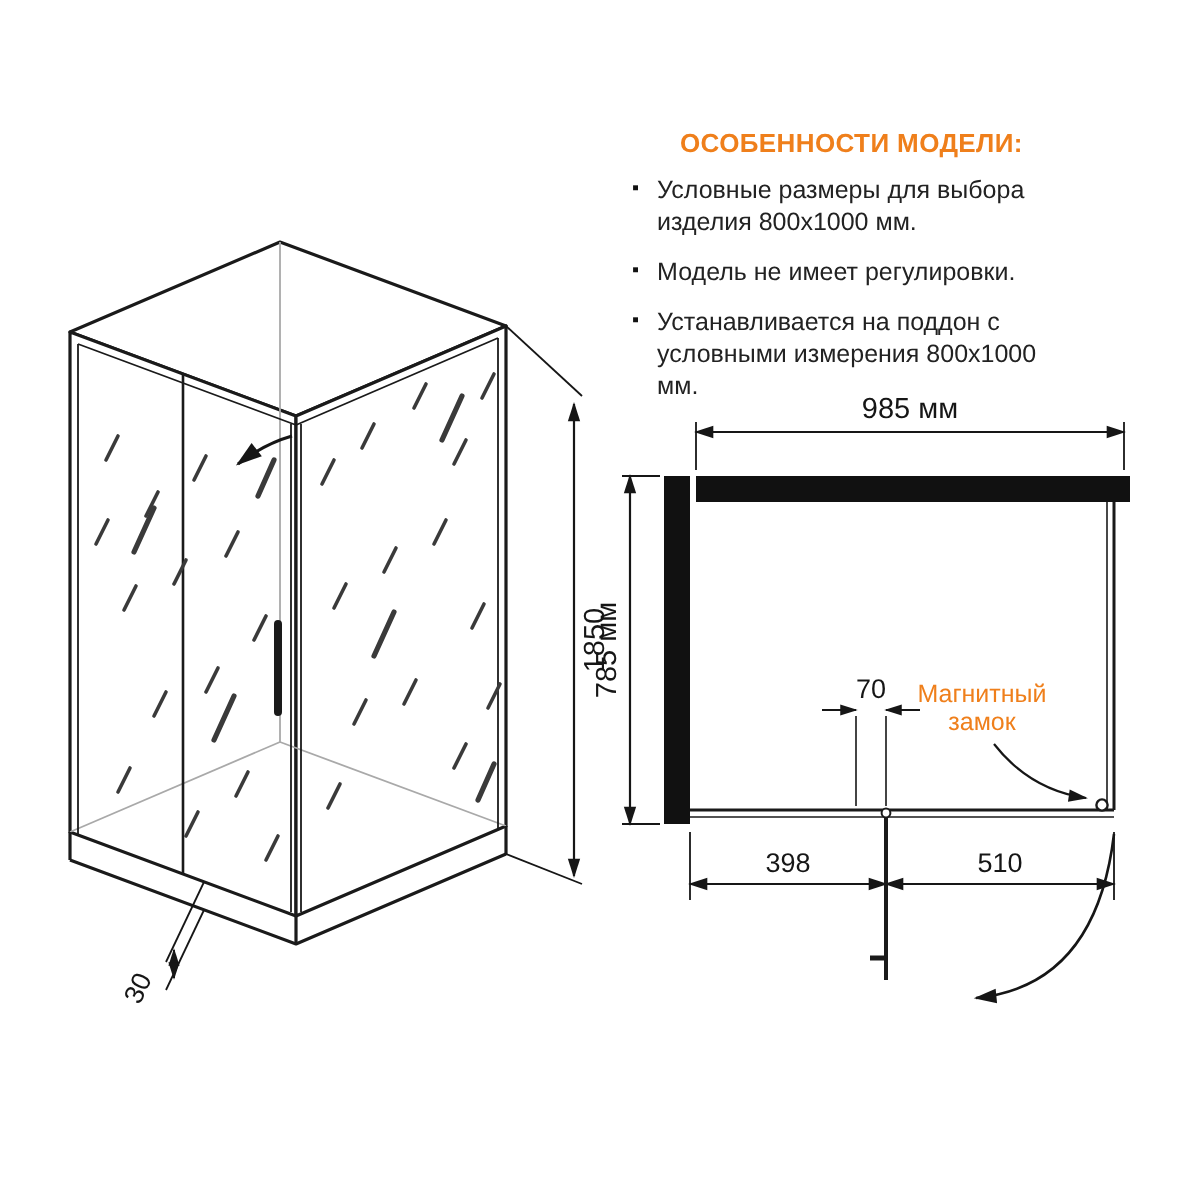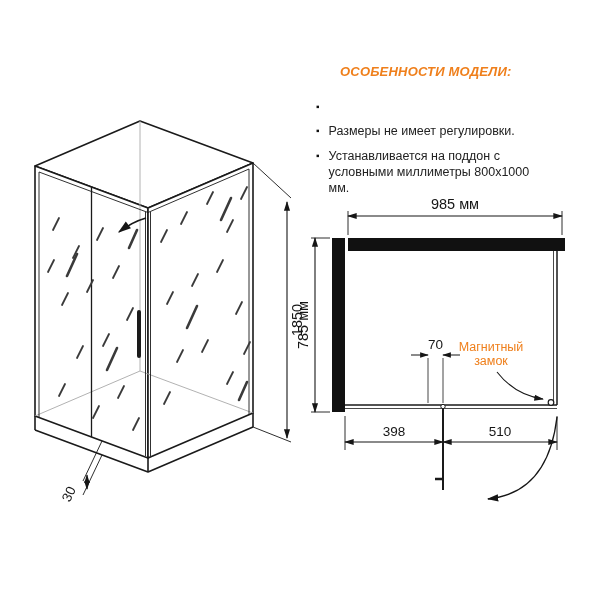--- a/index.html
+++ b/index.html
@@ -1,20 +1,20 @@
 <!DOCTYPE html>
 <html style="--accent: #EF7F1B;"><head>
 <meta charset="utf-8">
 <style>
   * { margin:0; padding:0; box-sizing:border-box; }
   html,body { width:600px; height:600px; background:#fff; font-family:"Liberation Sans", sans-serif; }
   .canvas { position:absolute; top:0; left:0; width:600px; height:600px; background:#fff; overflow:hidden; }
 
   .features { position:absolute; left:316px; top:64px; width:256px; }
-  .features h2 { color:var(--accent,#EF7F1B); font-size:13px; font-weight:bold; letter-spacing:.2px; margin:0 0 20px 24px;font-style:italic; }
+  .features h2 { color:var(--accent,#EF7F1B); font-size:13px; font-weight:bold; letter-spacing:.2px; margin:0 0 8px 24px; }
   .features ul { list-style:none; }
   .features li { display:flex; gap:9px; margin-bottom:9px; color:#222; font-size:12.5px; line-height:1.28; }
   .features .bullet { font-size:10px; line-height:1.5; color:#111; flex:0 0 auto; }
   .features .txt { display:block; max-width:212px; }
 
   svg { position:absolute; font-family:"Liberation Sans", sans-serif; }
   svg.iso { left:15px; top:100px; }
   svg.plan { left:297px; top:190px; }
 
   .dim { fill:#161616; font-size:14.5px; }
@@ -27,28 +27,29 @@
 </head>
 <body>
 
 <div class="canvas">
 
   <section class="features">
     <h2>ОСОБЕННОСТИ МОДЕЛИ:</h2>
     <ul>
       <li>
         <span class="bullet">▪</span>
+        <span class="txt">Условные размеры для выбора изделия 800x1000 мм.</span>
       </li>
       <li>
         <span class="bullet">▪</span>
-        <span class="txt">Размеры не имеет регулировки.</span>
+        <span class="txt">Модель не имеет регулировки.</span>
       </li>
       <li>
         <span class="bullet">▪</span>
-        <span class="txt">Устанавливается на поддон с условными миллиметры 800x1000 мм.</span>
+        <span class="txt">Устанавливается на поддон с условными измерения 800x1000 мм.</span>
       </li>
     </ul>
   </section>
 
   <svg class="iso" width="300" height="412" viewBox="0 0 300 412">
     <defs>
       <marker id="ia" viewBox="0 0 10 8" markerWidth="9" markerHeight="7" refX="9" refY="4" orient="auto-start-reverse">
         <path d="M0,0.8 L10,4 L0,7.2 Z" fill="#161616"></path>
       </marker>
     </defs>

